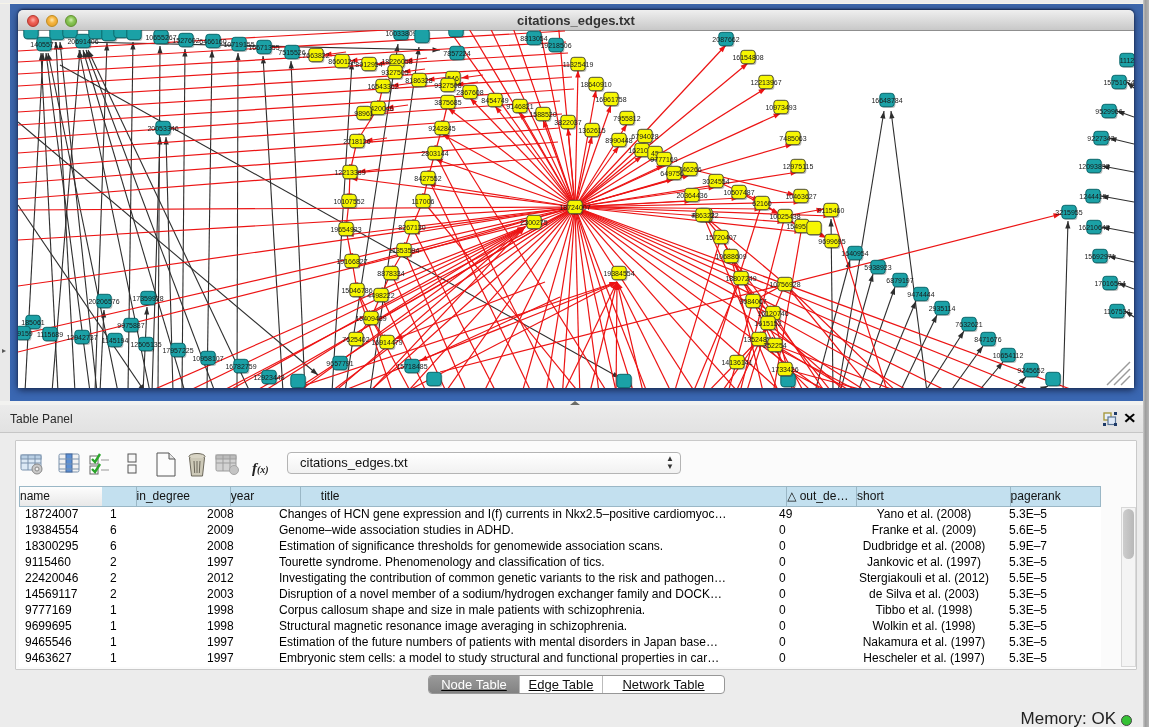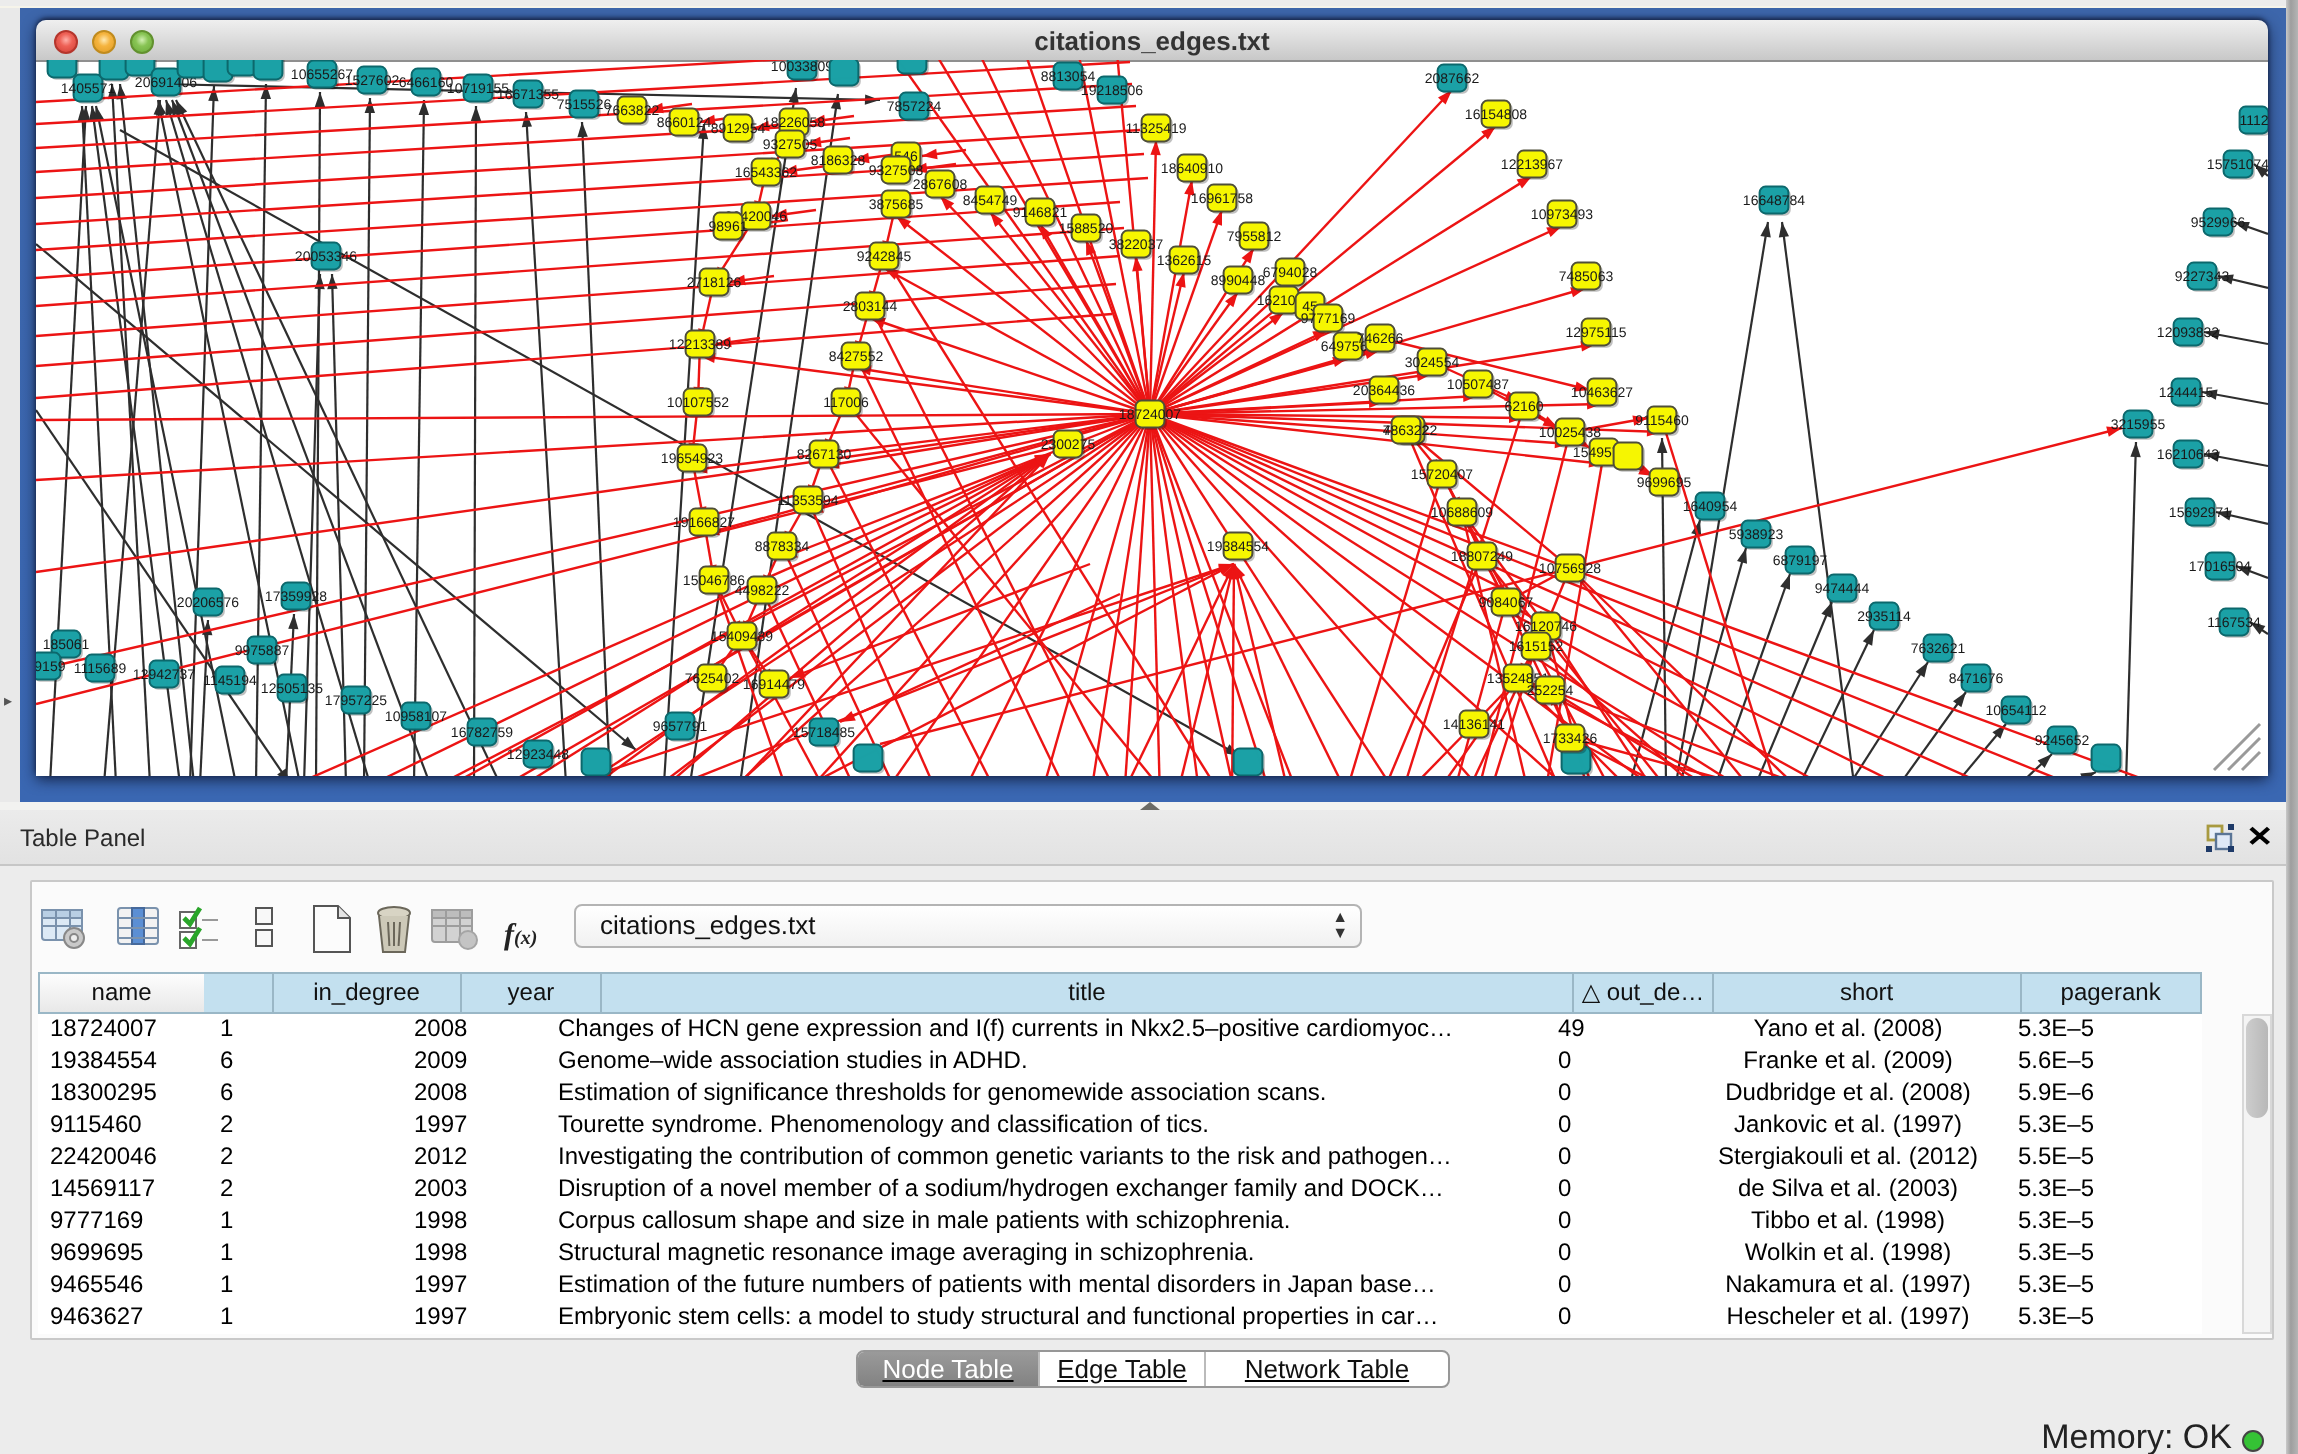--- a/index.html
+++ b/index.html
@@ -21,28 +21,28 @@
 #tp-head { position:absolute; left:0; top:405px; width:1149px; height:28px; background:linear-gradient(#ebebeb,#e2e2e2); border-bottom:1px solid #c6c6c6; }
 #tp-title { position:absolute; left:10px; top:7px; font-size:12px; color:#2a2a2a; }
 #tp-float { position:absolute; left:1103px; top:7px; width:14px; height:14px; }
 #tp-x { position:absolute; left:1124px; top:5px; font-size:14px; font-weight:bold; color:#000; transform:scaleX(1.15); }
 #tp-body { position:absolute; left:0; top:433px; width:1149px; height:294px; background:#ececec; }
 #panel { position:absolute; left:15px; top:7px; width:1122px; height:230px; background:#fbfbfb; border:1px solid #c9c9c9; border-radius:1px; }
 .ticon { position:absolute; top:11px; }
 #dropdown { position:absolute; left:271px; top:11px; width:394px; height:22px; background:linear-gradient(#fff,#f1f1f1); border:1px solid #b4b4b4; border-radius:4px; font-size:13px; color:#111; line-height:20px; padding-left:12px; }
 #dd-step { position:absolute; right:6px; top:2px; font-size:8px; color:#333; line-height:8px; text-align:center; }
 #thead { position:absolute; left:3px; top:45px; width:1082px; height:21px; background:#c3e0ef; border:1px solid #9ab7c6; border-left:none; display:flex; font-size:12px; color:#111; }
-#thead div { border-left:1px solid #9ab7c6; text-align:center; line-height:19px; overflow:hidden; white-space:nowrap; }
+#thead div { border-left:1px solid #9ab7c6; line-height:19px; overflow:hidden; white-space:nowrap; }
 #tbody { position:absolute; left:3px; top:66px; width:1082px; height:160px; background:#fff; font-size:12px; color:#000; overflow:hidden; }
 .tr { display:flex; height:16px; line-height:15px; white-space:nowrap; }
 .tr div { overflow:hidden; padding-left:6px; }
 .c0 { width:85px; } .c1 { width:97px; } .c2 { width:72px; } .c3 { width:500px; }
 .c4 { width:72px; } .c5 { width:158px; padding-left:0!important; text-align:center; } .c6 { width:93px; }
 #h0 { width:85px; background:linear-gradient(#fdfdfd,#e8e8e8); border-left:1px solid #9ab7c6; }
-#h1 { width:97px;margin-left:34px; } #h2 { width:72px; } #h3 { width:500px; } #h4 { width:72px; } #h5 { width:158px; } #h6 { width:93px; }
+#h1 { width:97px;margin-left:34px; } #h2 { width:72px; } #h3 { width:500px;padding-left:20px; } #h4 { width:72px; } #h5 { width:158px; } #h6 { width:93px; }
 #vscroll { position:absolute; left:1105px; top:66px; width:15px; height:160px; background:#f4f4f4; border:1px solid #d8d8d8; }
 #vthumb { position:absolute; left:1px; top:1px; width:11px; height:50px; background:linear-gradient(90deg,#cdcdcd,#b8b8b8); border-radius:6px; }
 #tabs { position:absolute; left:428px; top:242px; width:297px; height:19px; display:flex; border:1px solid #979797; border-radius:4px; overflow:hidden; background:#fff; font-size:13px; text-align:center;text-decoration:underline; }
 #tabs div { line-height:18px; }
 #tab1 { width:90px; background:linear-gradient(#9a9a9a,#828282); color:#fff; }
 #tab2 { width:83px; border-left:1px solid #bbb; color:#111; }
 #tab3 { width:122px; border-left:1px solid #bbb; color:#111; }
 #status { position:absolute; right:17px; top:276px; font-size:17px; color:#222; }
 #memdot { display:inline-block; width:11px; height:11px; border-radius:50%; background:#35c235; border:1px solid #444; vertical-align:-2px; margin-left:5px; }
 </style></head>
@@ -994,21 +994,21 @@
             <div class="c5">Franke et al. (2009)</div>
             <div class="c6">5.6E–5</div>
           </div>
 <div class="tr">
             <div class="c0">18300295</div>
             <div class="c1">6</div>
             <div class="c2">2008</div>
             <div class="c3">Estimation of significance thresholds for genomewide association scans.</div>
             <div class="c4">0</div>
             <div class="c5">Dudbridge et al. (2008)</div>
-            <div class="c6">5.9E–6</div>
+            <div class="c6">5.9E–7</div>
           </div>
 <div class="tr">
             <div class="c0">9115460</div>
             <div class="c1">2</div>
             <div class="c2">1997</div>
             <div class="c3">Tourette syndrome. Phenomenology and classification of tics.</div>
             <div class="c4">0</div>
             <div class="c5">Jankovic et al. (1997)</div>
             <div class="c6">5.3E–5</div>
           </div>

